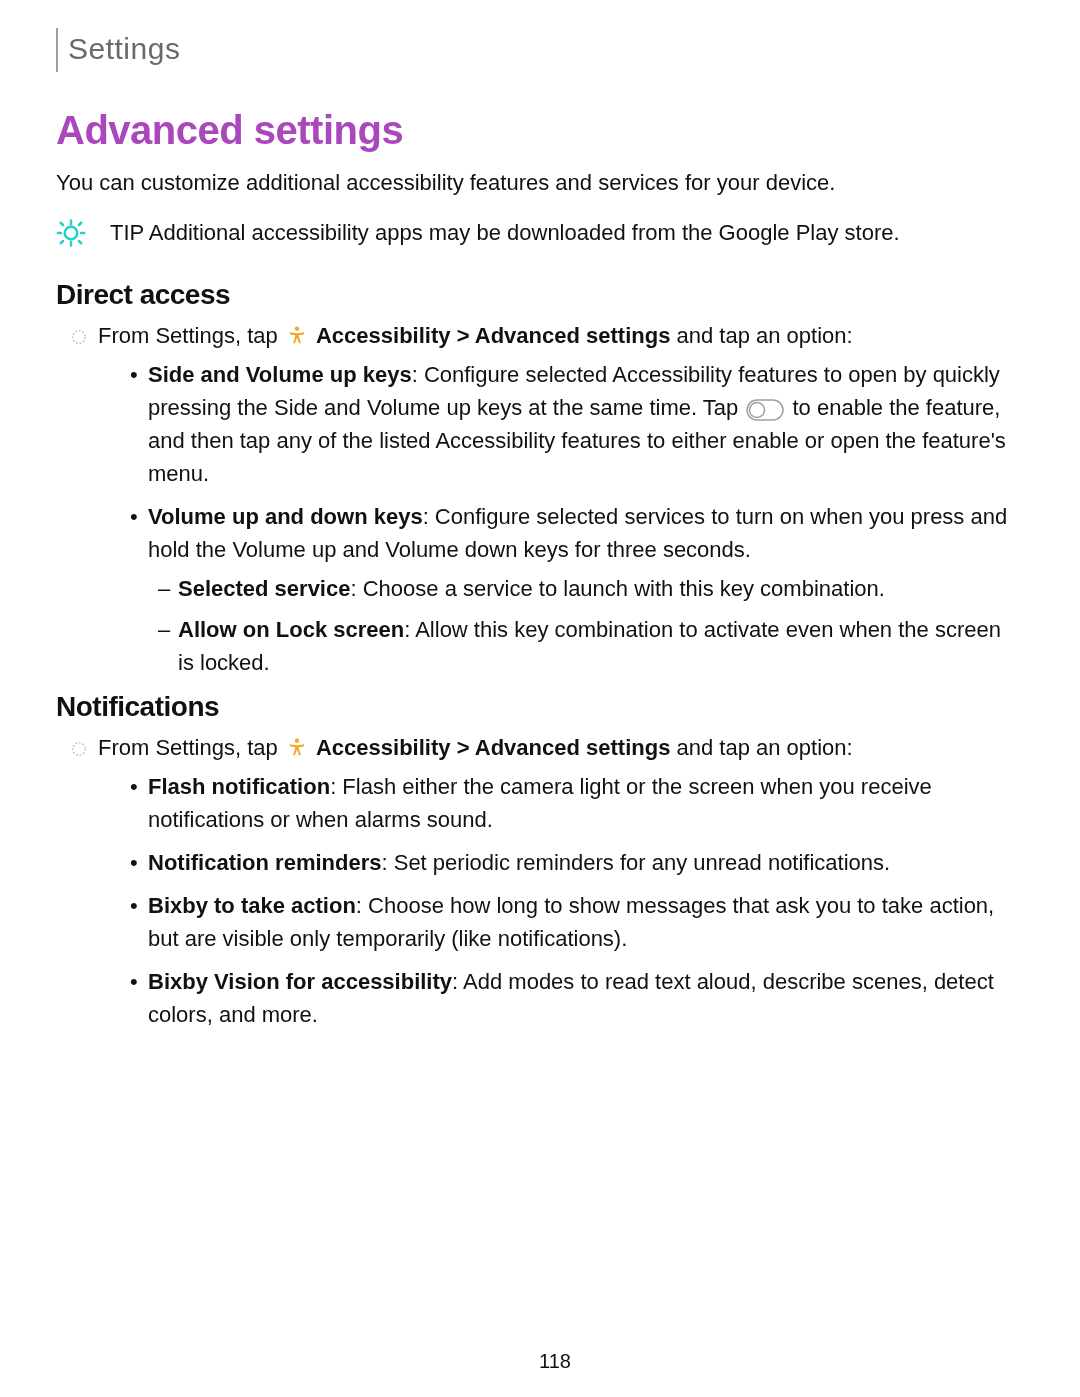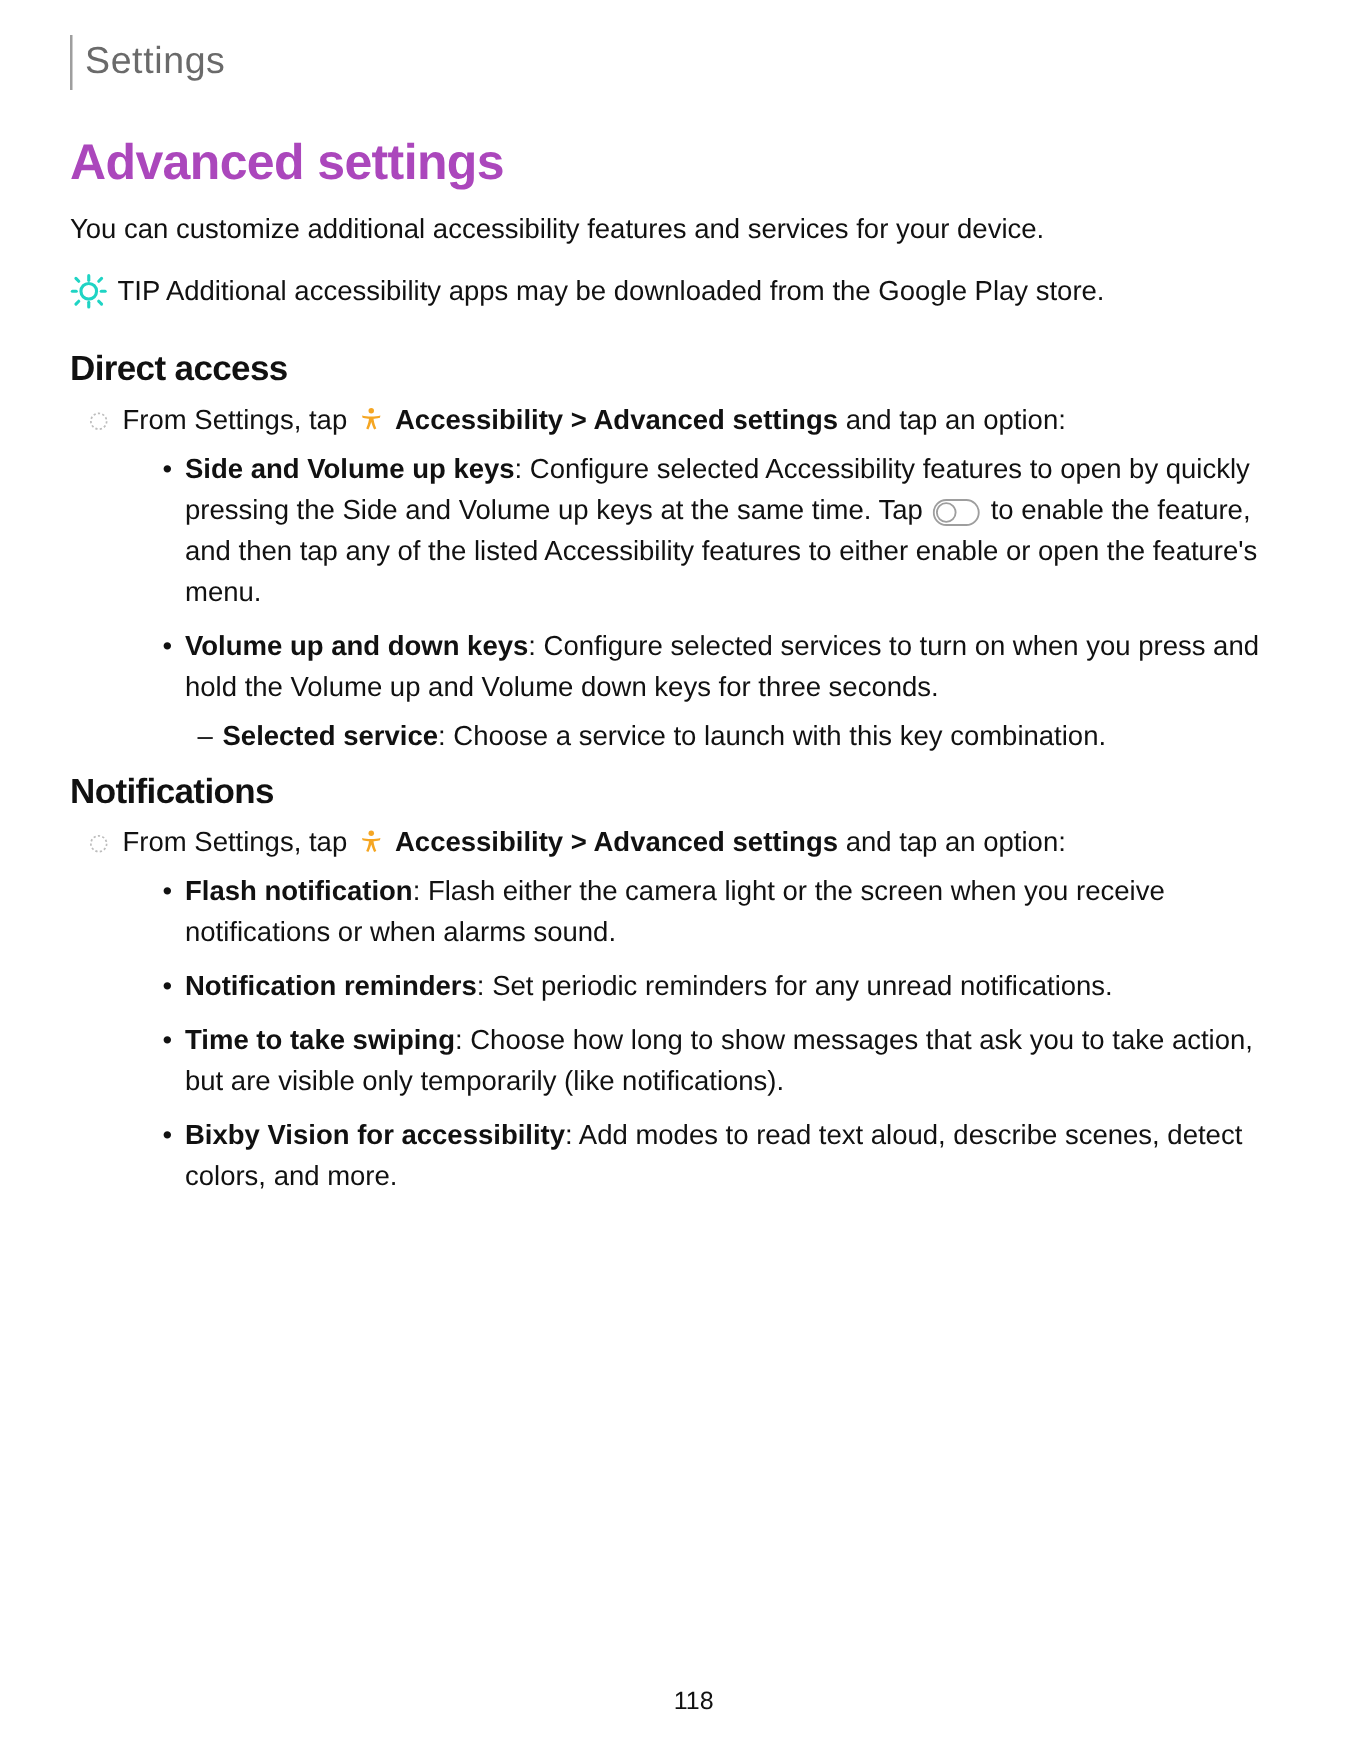--- a/index.html
+++ b/index.html
@@ -44,21 +44,21 @@
   p.intro {
     font-size: 22px;
     line-height: 1.45;
     margin: 0 0 18px 0;
     color: #111;
   }
 
   .tip-row {
     display: flex;
     align-items: center;
-    gap: 8px;
+    gap: 24px;
     font-size: 22px;
     line-height: 1.45;
     margin-bottom: 30px;
   }
   .tip-row .tip-text { display: inline; }
   .tip-row .tip-label { font-weight: 400; }
   .tip-icon {
     width: 30px; height: 30px; flex: 0 0 auto;
     color: #1fd4c4; 
     display: inline-flex; align-items: center; justify-content: center;
@@ -217,20 +217,23 @@
             <circle cx="11" cy="11" r="7.5" fill="#fff" stroke="#9e9e9e" stroke-width="1.5"></circle>
           </svg>
       </span><span> to enable the feature, and then tap any of the listed Accessibility features to either enable or open the feature's menu.</span>
     </li>
     <li>
       <span class="bold">Volume up and down keys</span><span>: Configure selected services to turn on when you press and hold the Volume up and Volume down keys for three seconds.</span>
       <ul class="dash">
         <li>
           <span class="bold">Selected service</span><span>: Choose a service to launch with this key combination.</span>
         </li>
+        <li>
+          <span class="bold">Allow on Lock screen</span><span>: Allow this key combination to activate even when the screen is locked.</span>
+        </li>
       </ul>
     </li>
   </ul>
 
   <h2 class="sub">Notifications</h2>
 
   <div class="step">
     <span class="step-bullet">
       <svg viewBox="0 0 20 20">
           <circle cx="10" cy="10" r="7" fill="none" stroke="#bdbdbd" stroke-width="1.5" stroke-dasharray="2 2"></circle>
@@ -250,21 +253,21 @@
   </div>
 
   <ul class="bullets">
     <li>
       <span class="bold">Flash notification</span><span>: Flash either the camera light or the screen when you receive notifications or when alarms sound.</span>
     </li>
     <li>
       <span class="bold">Notification reminders</span><span>: Set periodic reminders for any unread notifications.</span>
     </li>
     <li>
-      <span class="bold">Time to take swiping</span><span>: Choose how long to show messages that ask you to take action, but are visible only temporarily (like notifications).</span>
+      <span class="bold">Bixby to take action</span><span>: Choose how long to show messages that ask you to take action, but are visible only temporarily (like notifications).</span>
     </li>
     <li>
       <span class="bold">Bixby Vision for accessibility</span><span>: Add modes to read text aloud, describe scenes, detect colors, and more.</span>
     </li>
   </ul>
 
   <div class="page-num">118</div>
 </div>
 
 </body></html>

